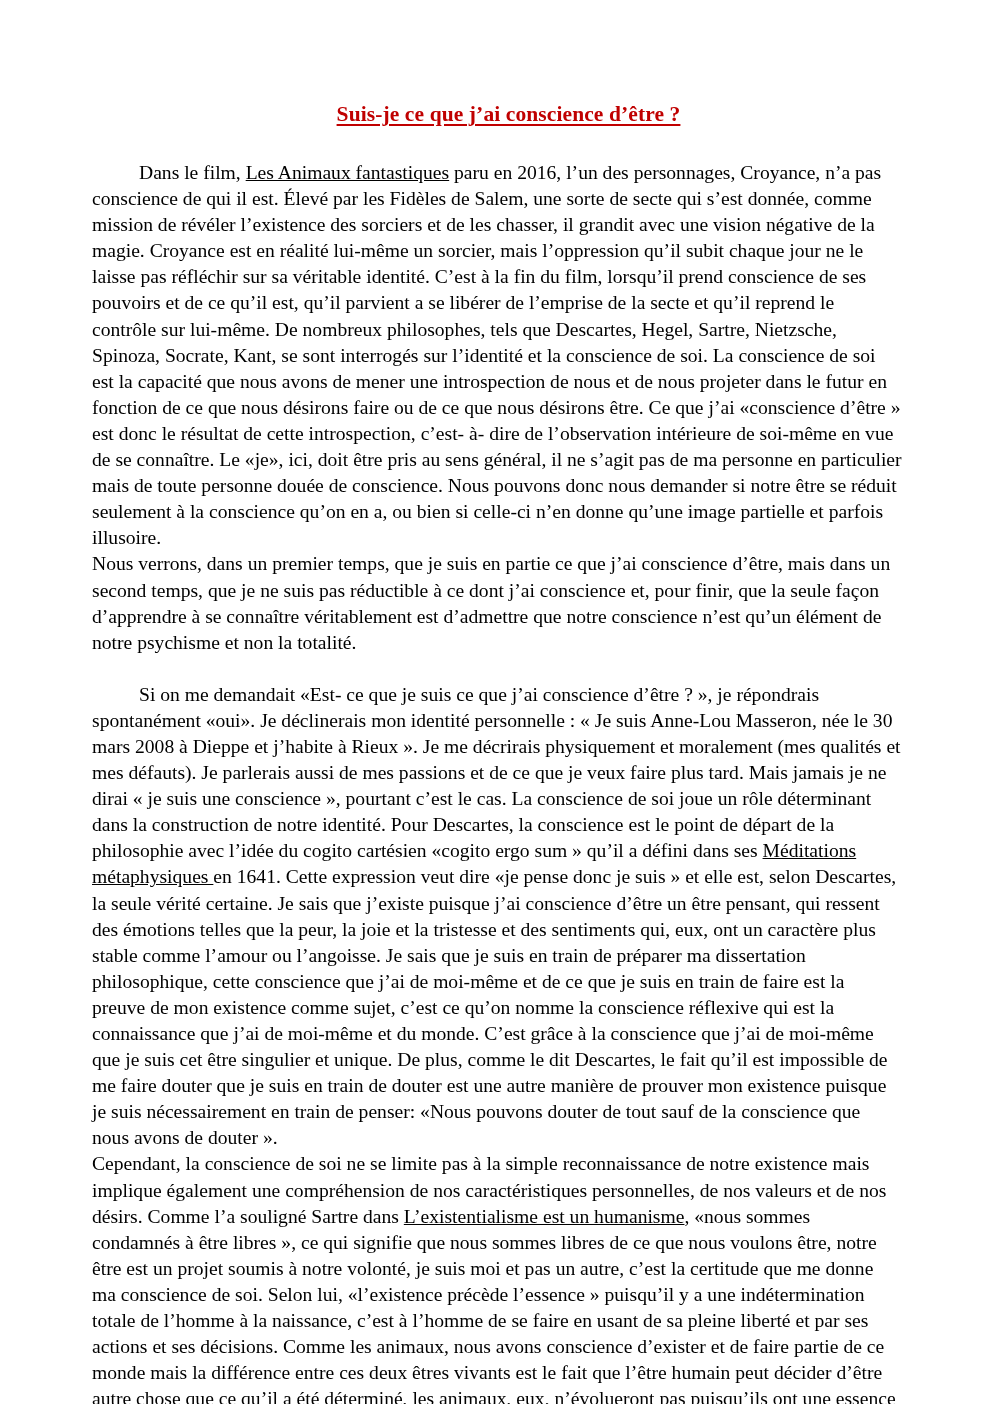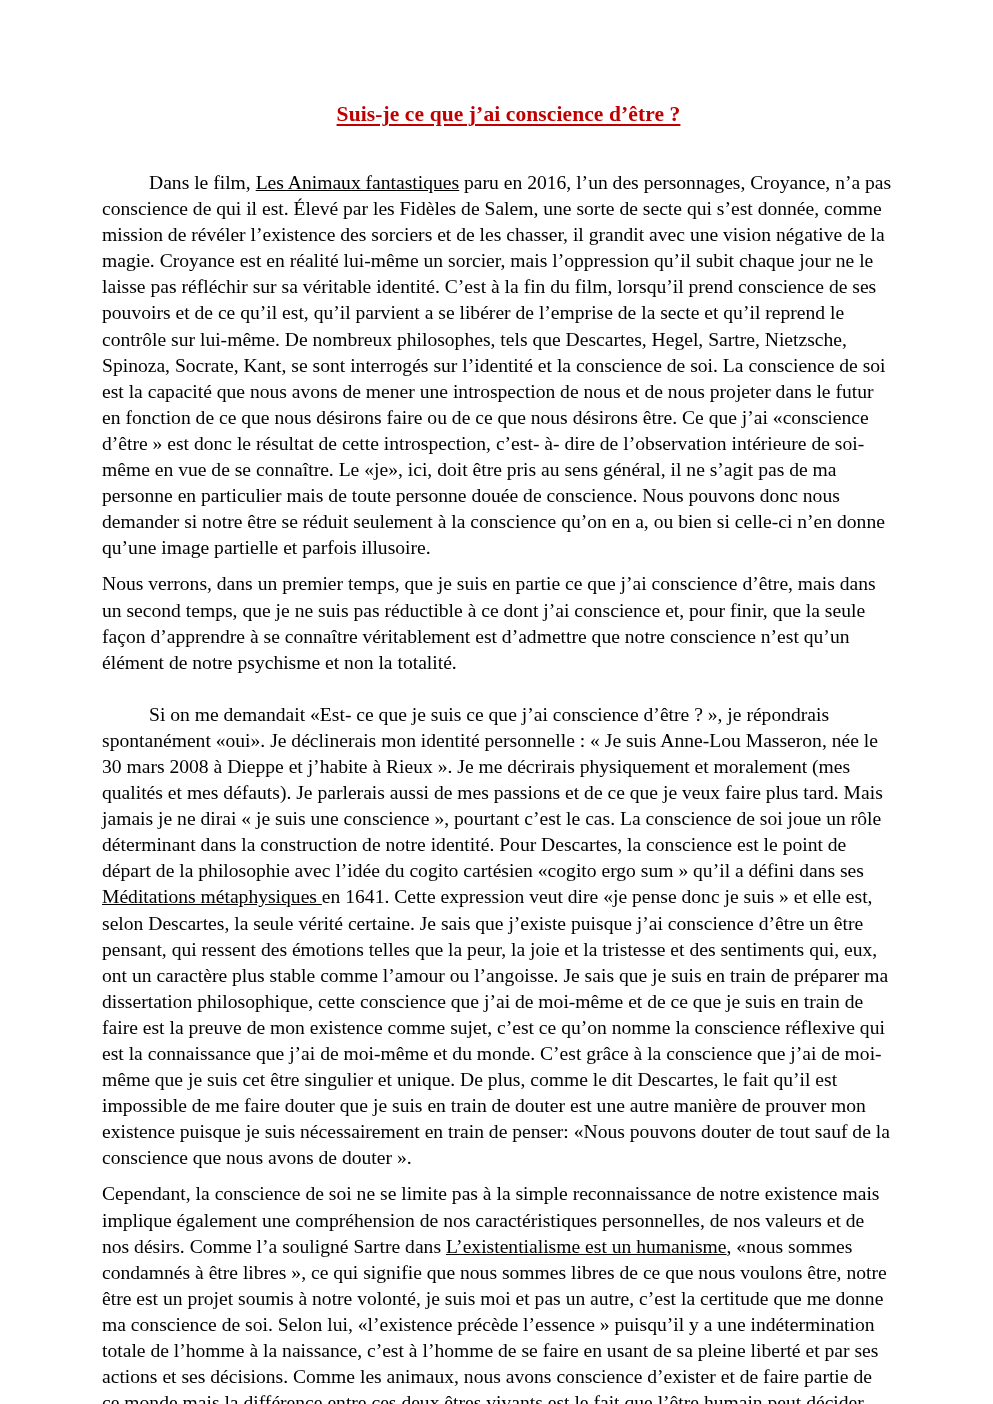--- a/index.html
+++ b/index.html
@@ -36,21 +36,21 @@
     text-decoration: underline;
     text-underline-offset: 3px;
   }
   .body-col {
     position: absolute;
     left: 92px;
     top: 160px;
     width: 810px;
   }
   p.para {
-    margin: 10px;
+    margin: 0;
     font-size: 19.6px;
     line-height: 26.1px;
     text-align: left;
     color: #000000;
     hyphens: none;
   }
   p.indent {
     text-indent: 47px;
   }
   p.gap-before {

